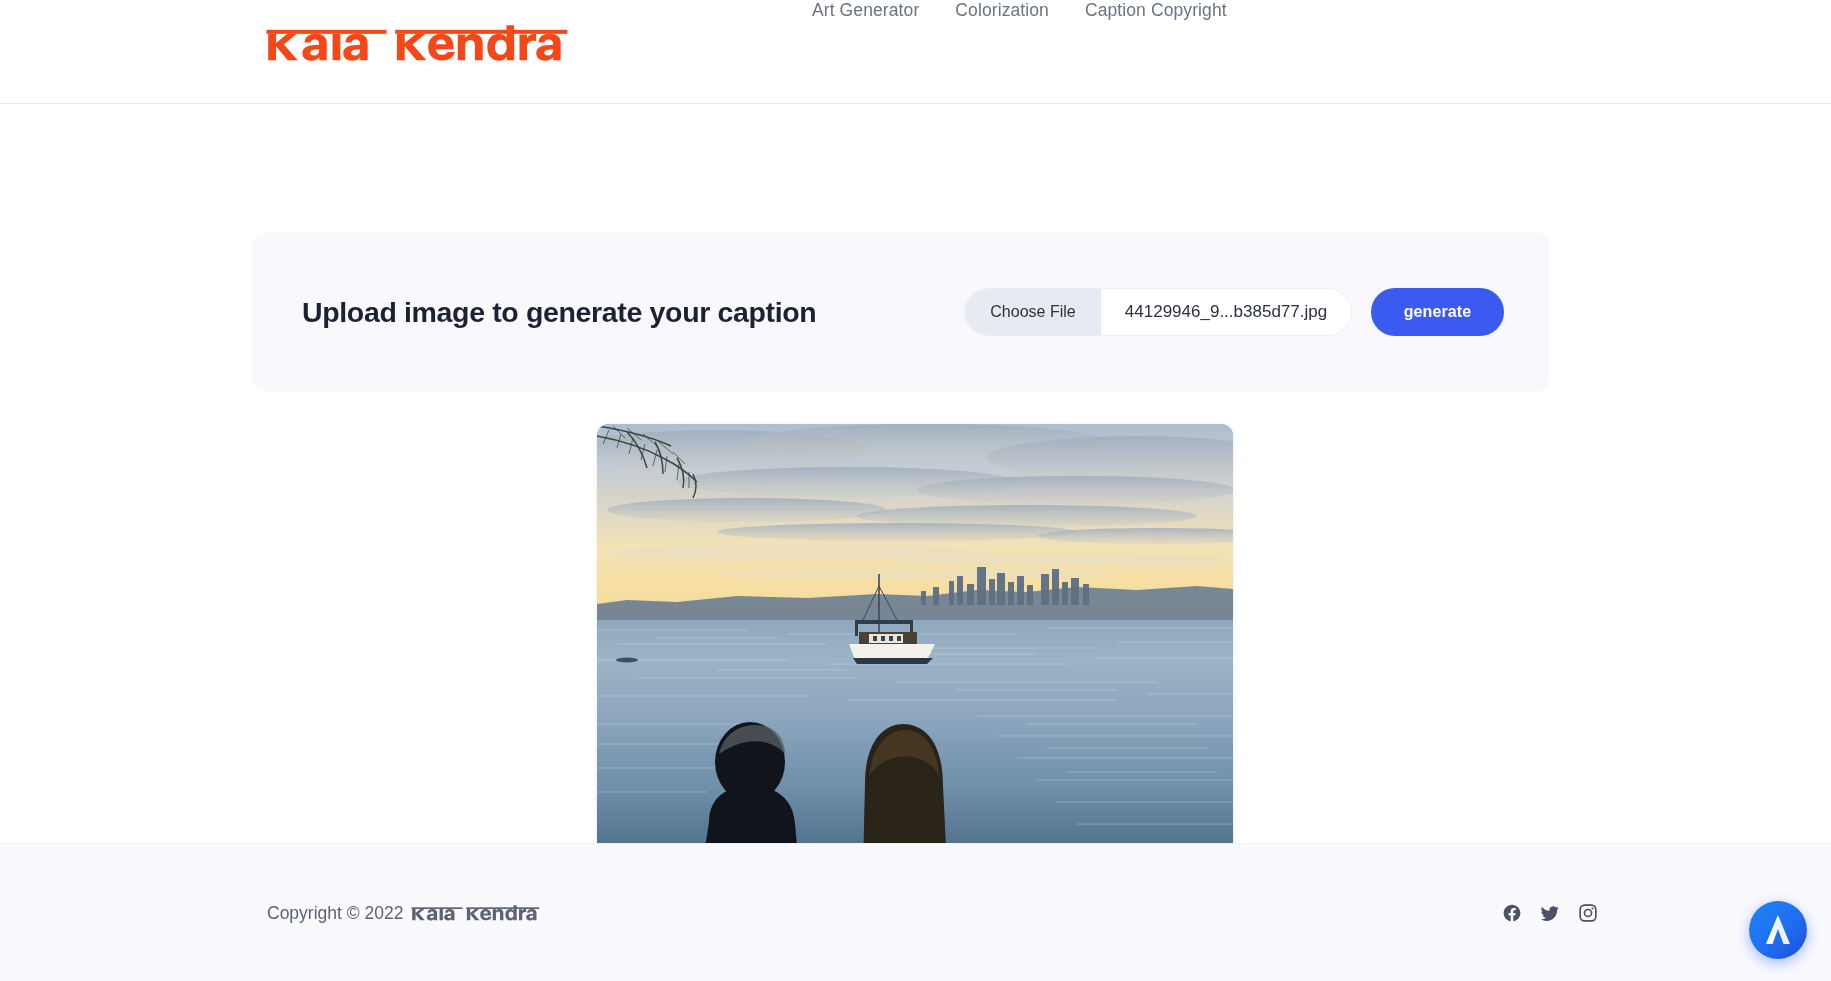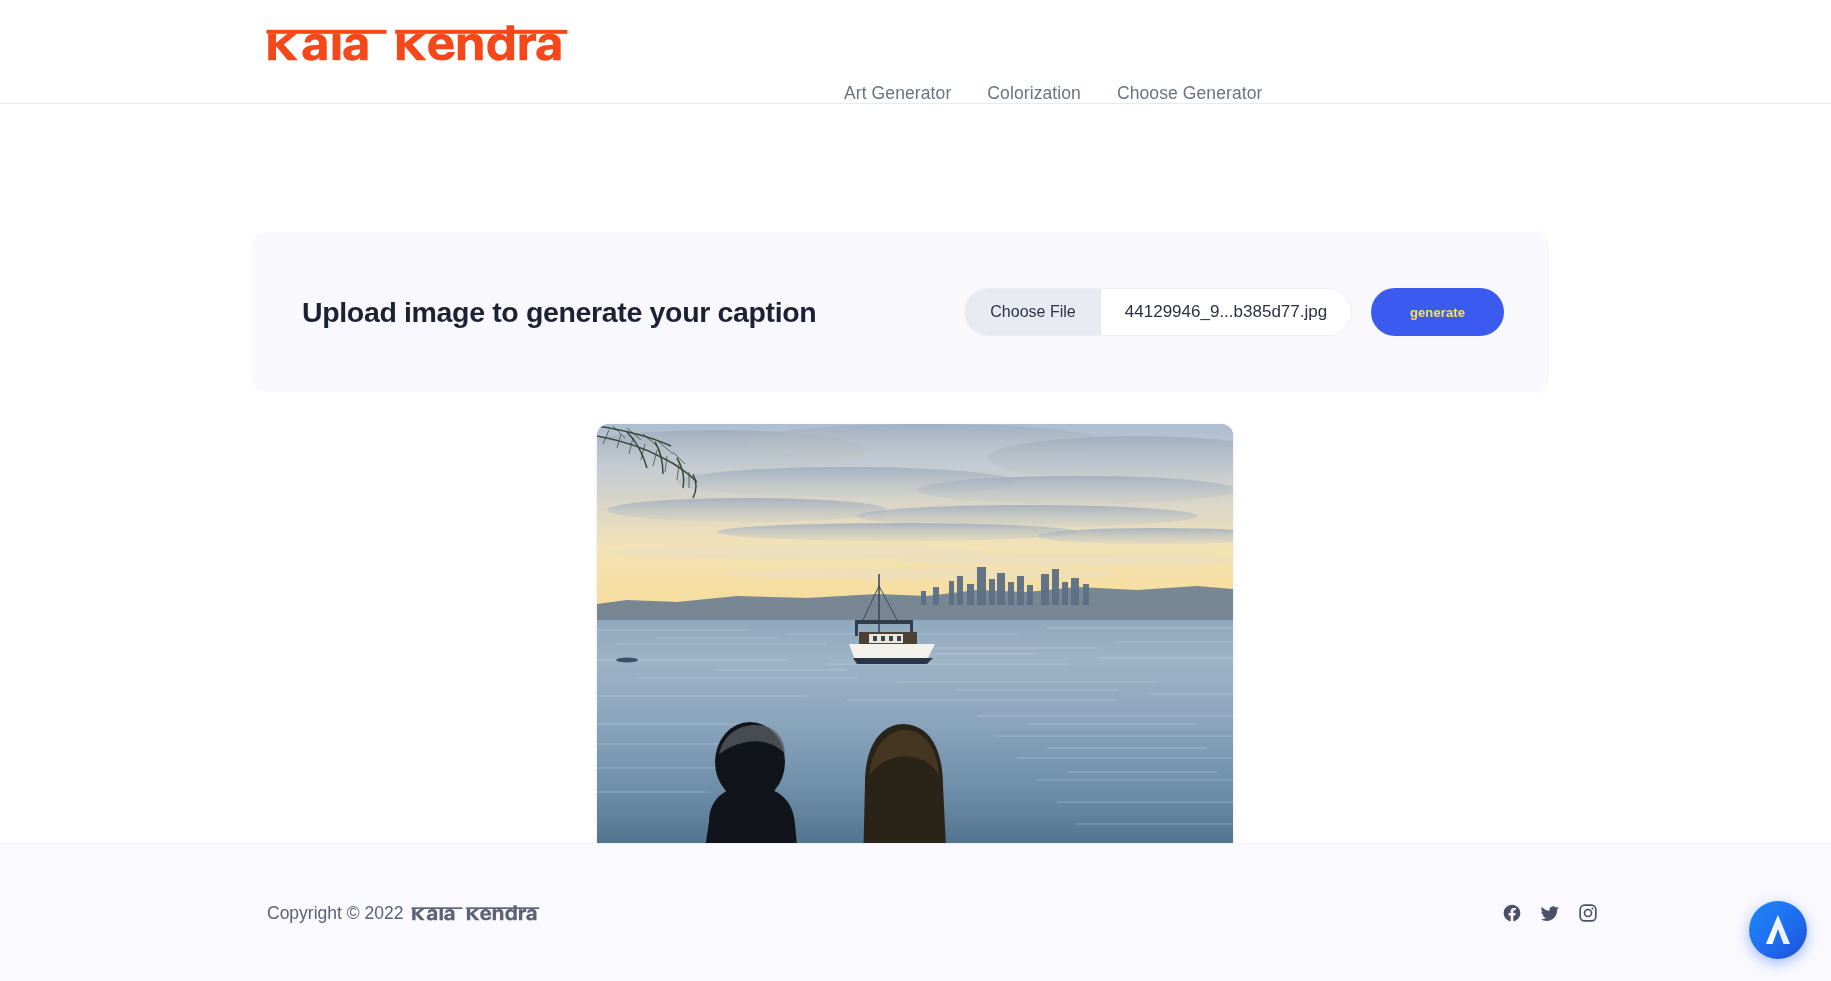--- a/index.html
+++ b/index.html
@@ -46,25 +46,25 @@
     cursor: pointer;
   }
 
   .brand-logo {
     display: block;
     height: 40px;
   }
 
   .nav {
     position: absolute;
-    left: 844px;
+    left: 812px;
     top: 0;
     height: 104px;
     display: flex;
-    align-items: flex-end;
+    align-items: flex-start;
     gap: 36px;
   }
 
   .nav-link {
     font-size: 17.5px;
     color: #6c737f;
     text-decoration: none;
     letter-spacing: 0.1px;
     cursor: pointer;
     white-space: nowrap;
@@ -139,23 +139,23 @@
   }
 
   .generate-button {
     position: absolute;
     left: 1119px;
     width: 133px;
     height: 48px;
     border: none;
     border-radius: 24px;
     background: #3b5bf0;
-    color: #fde047;
+    color: #ffffff;
     font-family: "Liberation Sans", sans-serif;
-    font-size: 13px;
+    font-size: 16px;
     font-weight: 700;
     cursor: pointer;
     letter-spacing: 0.1px;
   }
 
   
   .preview-wrap {
     position: absolute;
     left: 597px;
     top: 320px;
@@ -265,21 +265,21 @@
           <path d="M295 14.3 h8.6 v4.6 c1.5-3.4 4.2-5.1 8-5.1 c1 0 1.9 0.1 2.6 0.3 v8 c-1-0.3-2.2-0.4-3.4-0.4 c-4.6 0-7.1 2.7-7.1 7.7 v14.5 h-8.7 z"></path>
 
           <path d="M317 23.5 c0-6.2 5-9.9 12.5-9.9 c8 0 12.8 3.8 12.8 10.1 v20.2 h-8.6 v-3.3 c-2 2.6 -5.2 4 -9.2 4 c-6.1 0 -10.2-3.4 -10.2-8.6 c0-5.4 4.2-8.6 11.6-9.2 l7.6-0.6 v-1.6 c0-2.9-1.7-4.5-4.8-4.5 c-2.9 0-4.6 1.4-4.9 3.4 z m16.5 9.2 v-1.4 l-5.5 0.5 c-3 0.3-4.5 1.5-4.5 3.5 c0 2 1.6 3.2 4.2 3.2 c3.4 0 5.8-2.2 5.8-5.8 z"></path>
         </g>
       </svg>
     </a>
 
     <nav class="nav">
       <a class="nav-link" href="#">Art Generator</a>
       <a class="nav-link" href="#">Colorization</a>
-      <a class="nav-link" href="#">Choose Generator</a>
+      <a class="nav-link" href="#">Caption Copyright</a>
     </nav>
   </header>
 
   <main class="main">
 
     <section class="upload-card">
       <h1 class="upload-title">Upload image to generate your caption</h1>
 
       <div class="file-control">
         <span class="file-button">Choose File</span>

